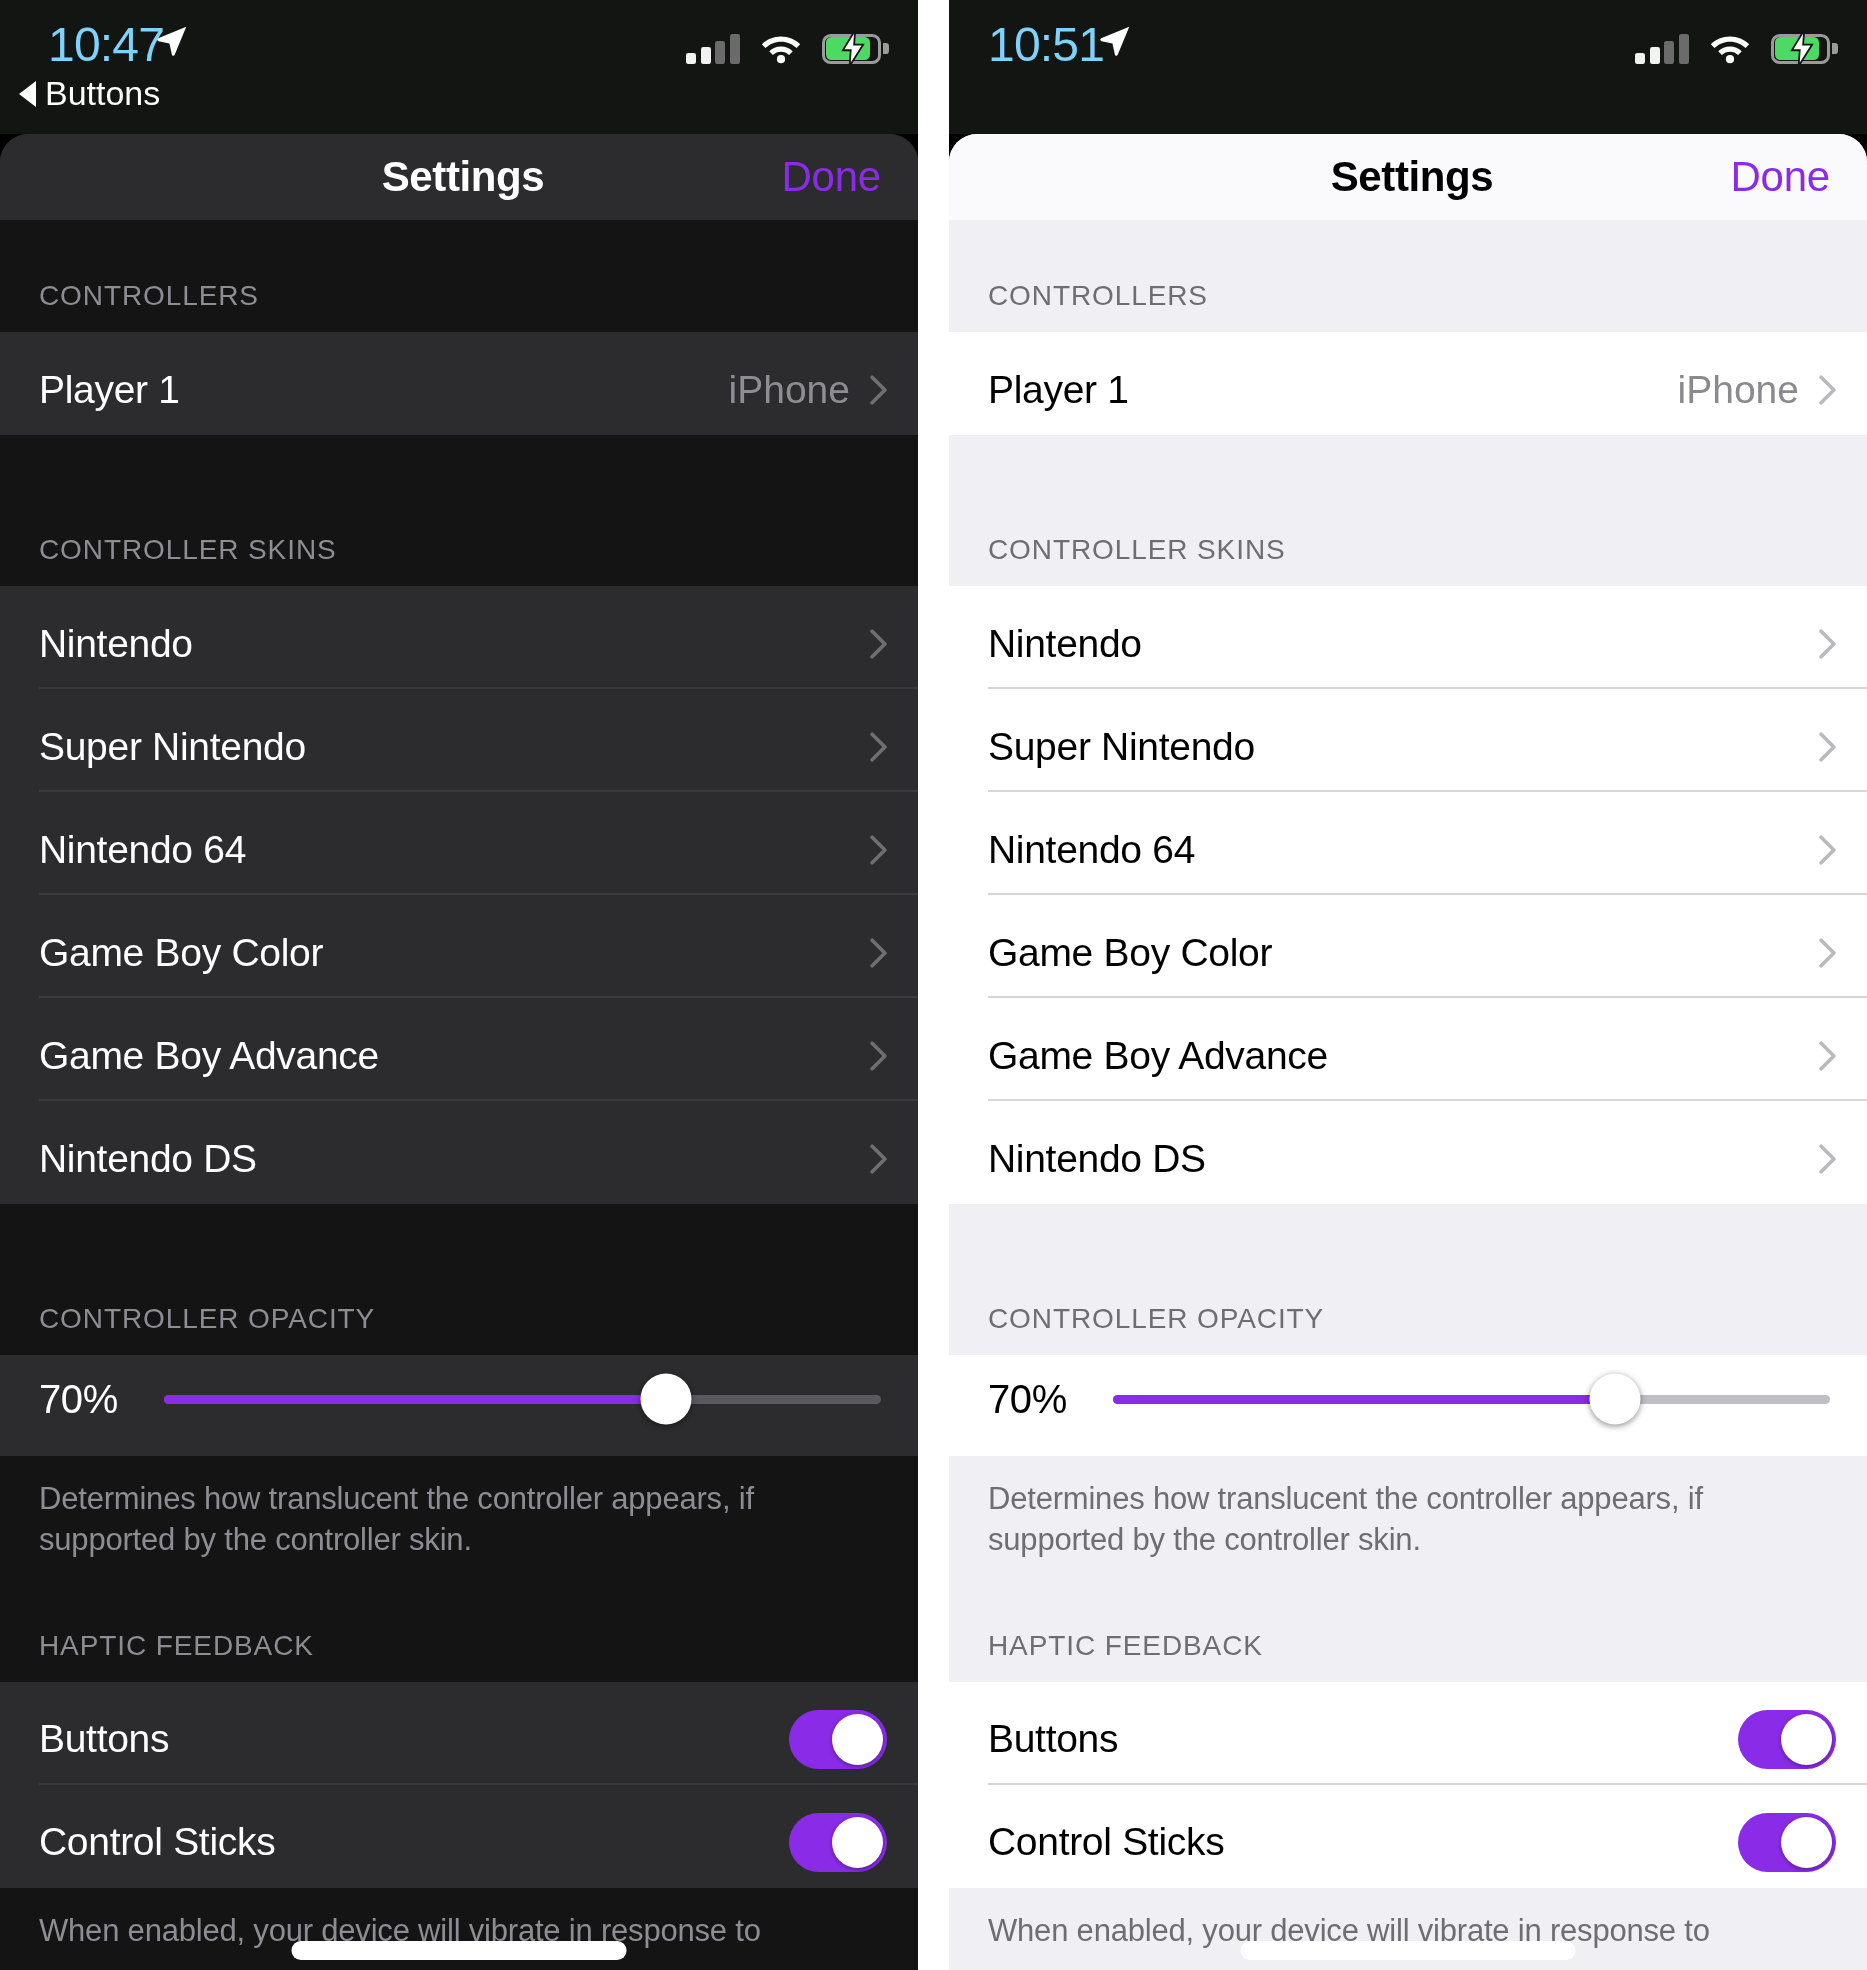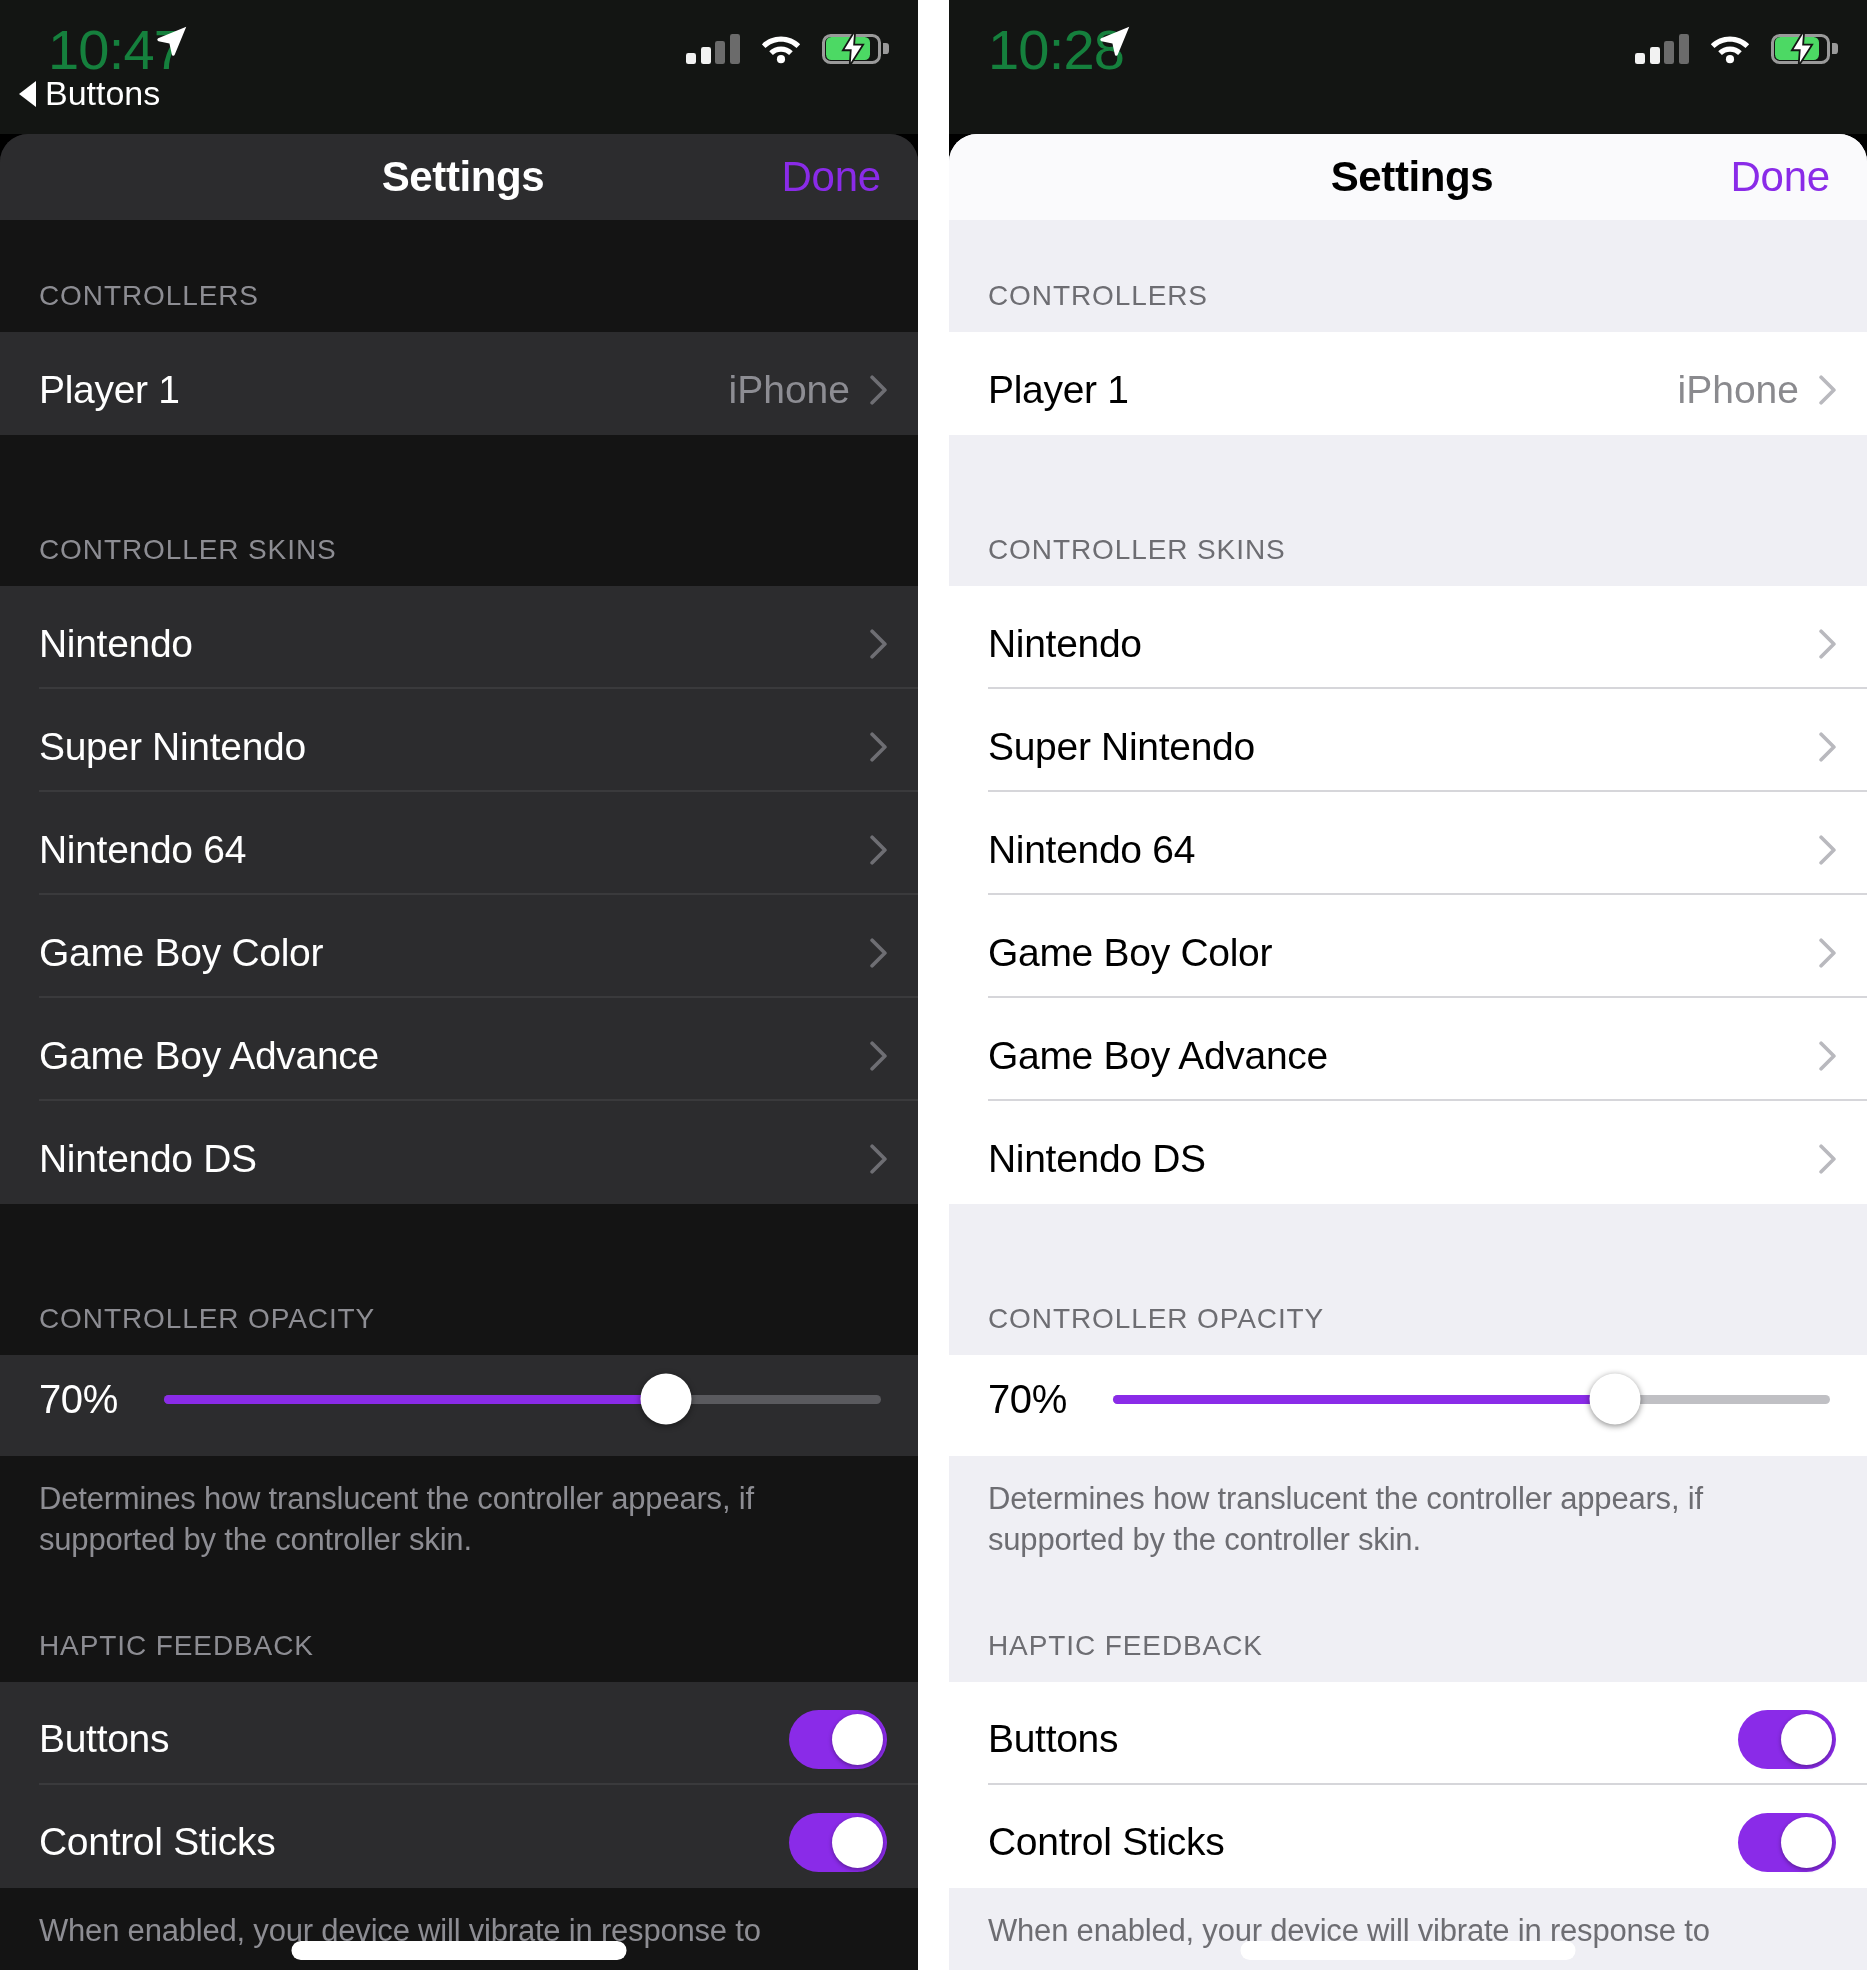--- a/index.html
+++ b/index.html
@@ -15,21 +15,21 @@
   .panel.dark  { background:#000000; }
   .panel.light { background:#000000; }
   .gap { width:31px; height:1971px; background:#ffffff; }
 
   
   .statusbar { position:relative; height:134px; width:100%; }
   .dark .statusbar  { background:#131513; }
   .light .statusbar { background:#131513; }
   .sb-time {
     position:absolute; left:48px; top:17px;
-    font-size:56px; font-weight:400; color:#15803d;
+    font-size:48px; font-weight:400; color:#7dd3fc;
     letter-spacing:-0.8px;
   }
   .light .sb-time { left:39px; }
   .loc-arrow { position:absolute; top:23px; width:36px; height:36px; }
   .dark .loc-arrow { left:154px; }
   .light .loc-arrow { left:148px; }
 
   .sb-right { position:absolute; right:37px; top:26.5px; display:flex; align-items:flex-end; gap:20px; height:37px; }
   .signal { display:flex; align-items:flex-end; gap:4.7px; height:31px; }
   .signal i { display:block; width:10px; border-radius:2.3px; background:#6b6b6b; }
@@ -303,21 +303,21 @@
     </div>
 
     <div class="home-indicator"></div>
   </div>
 
   <div class="gap"></div>
 
   <div class="panel light">
 
     <div class="statusbar">
-      <div class="sb-time">10:28</div>
+      <div class="sb-time">10:51</div>
       <svg class="loc-arrow" viewBox="0 0 24 24">
         <path d="M21.5 2.5 2.8 10.2c-.9.4-.8 1.7.2 1.9l7.3 1.6 1.6 7.3c.2 1 1.5 1.1 1.9.2L21.5 2.5z" fill="#fff"></path>
       </svg>
 
       <div class="sb-right">
         <div class="signal">
           <i class="on"></i>
             <i class="on"></i>
             <i></i>
             <i></i>

